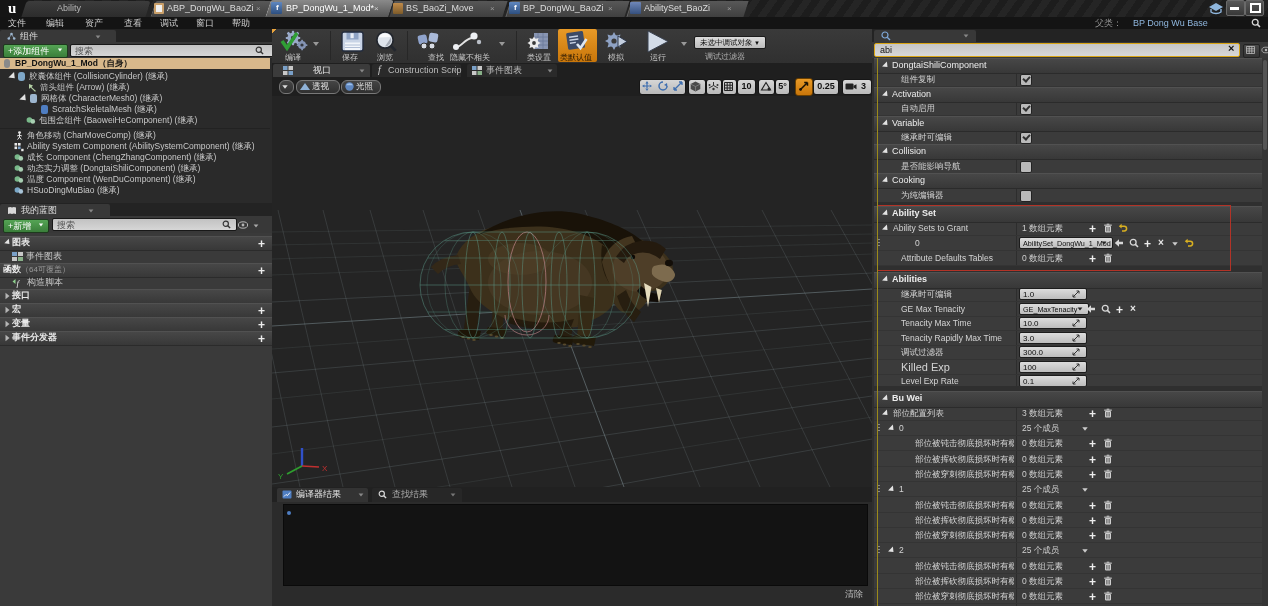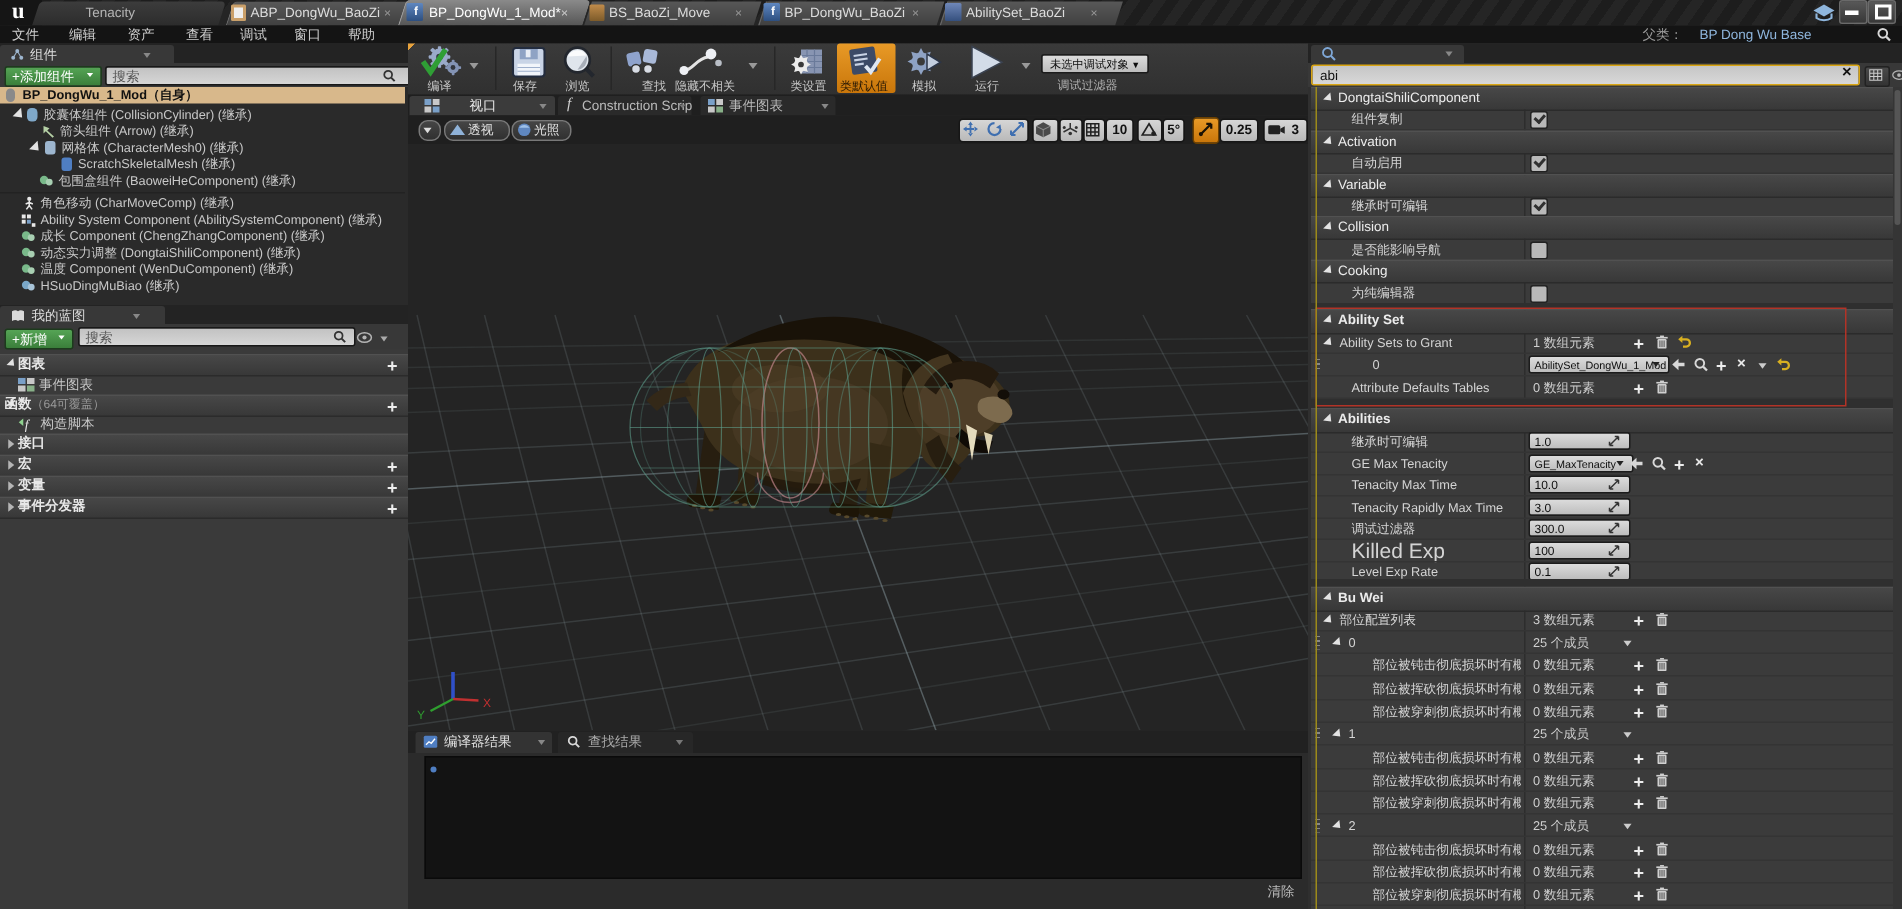--- a/index.html
+++ b/index.html
@@ -44,21 +44,21 @@
           <path d="M6.4 6.4L9 9" stroke="#333" stroke-width="1.5"></path>
         </symbol>
 </defs>
     </svg>
 
 <div class="ab" style="left:0;top:0;width:1268px;height:17px;background:repeating-linear-gradient(125deg,#252525 0 7px,#1d1d1d 7px 14px)"></div>
 <div class="ab" style="left:0;top:0;width:28px;height:17px;background:#151515"></div>
 <div class="tx b" style="left:8px;top:0px;font-size:15px;color:#fff;font-family:'Liberation Serif',serif;line-height:17px">u</div>
 
 <div class="ab" style="left:24px;top:1px;width:124px;height:16px;background:linear-gradient(#3c3c3c,#2c2c2c);transform:skewX(-18deg);border-radius:3px 3px 0 0"></div>
-<div class="tx" style="left:57px;top:3px;color:#b5b5b5">Tenacity</div>
+<div class="tx" style="left:57px;top:3px;color:#b5b5b5">Ability</div>
 
 <div class="ab" style="left:153px;top:1px;width:117px;height:16px;background:linear-gradient(#585858,#404040);transform:skewX(-18deg);border-radius:3px 3px 0 0;border-left:1px solid #666"></div>
 <div class="ab" style="left:154px;top:3px;width:10px;height:11px;background:#caa06a;border-radius:1px"></div>
 <div class="ab" style="left:156px;top:5px;width:6px;height:7px;background:#efefef"></div>
 <div class="tx" style="left:167px;top:3px;color:#ddd">ABP_DongWu_BaoZi</div>
 <div class="tx" style="left:256px;top:3px;color:#999;font-size:8px">×</div>
 
 <div class="ab" style="left:268px;top:0px;width:122px;height:17px;background:linear-gradient(#8a8a8a,#565656);transform:skewX(-18deg);border-radius:3px 3px 0 0;border-left:1px solid #9a9a9a"></div>
 <div class="ab" style="left:271px;top:2px;width:11px;height:12px;background:linear-gradient(#5f87c0,#2d4f80);border-radius:1px"></div>
 <div class="tx b" style="left:276px;top:2px;color:#fff;font-size:8px">f</div>
@@ -664,21 +664,21 @@
 <svg class="ab" style="left:1072px;top:333.5px" width="8" height="8" viewBox="0 0 8 8">
       <path d="M1 7L7 1M7 1H4.5M7 1v2.5M1 7h2.5M1 7V4.5" stroke="#333" stroke-width="1" fill="none"></path>
     </svg>
 <div class="ab" style="left:874px;top:344.5px;width:394px;height:1px;background:#343434"></div>
 <div class="tx" style="left:901px;top:347.0px;color:#d4d4d4;font-size:8.5px">调试过滤器</div>
 <div class="fld" style="left:1019px;top:346.0px;width:60px;height:10px">300.0</div>
 <svg class="ab" style="left:1072px;top:348.0px" width="8" height="8" viewBox="0 0 8 8">
       <path d="M1 7L7 1M7 1H4.5M7 1v2.5M1 7h2.5M1 7V4.5" stroke="#333" stroke-width="1" fill="none"></path>
     </svg>
 <div class="ab" style="left:874px;top:359.0px;width:394px;height:1px;background:#343434"></div>
-<div class="tx" style="left:901px;top:361.5px;color:#d4d4d4;font-size:14px">Killed Exp</div>
+<div class="tx" style="left:901px;top:361.5px;color:#d4d4d4;font-size:11px">Killed Exp</div>
 <div class="fld" style="left:1019px;top:360.5px;width:60px;height:10px">100</div>
 <svg class="ab" style="left:1072px;top:362.5px" width="8" height="8" viewBox="0 0 8 8">
       <path d="M1 7L7 1M7 1H4.5M7 1v2.5M1 7h2.5M1 7V4.5" stroke="#333" stroke-width="1" fill="none"></path>
     </svg>
 <div class="ab" style="left:874px;top:373.5px;width:394px;height:1px;background:#343434"></div>
 <div class="tx" style="left:901px;top:376.0px;color:#d4d4d4;font-size:8.5px">Level Exp Rate</div>
 <div class="fld" style="left:1019px;top:375.0px;width:60px;height:10px">0.1</div>
 <svg class="ab" style="left:1072px;top:377.0px" width="8" height="8" viewBox="0 0 8 8">
       <path d="M1 7L7 1M7 1H4.5M7 1v2.5M1 7h2.5M1 7V4.5" stroke="#333" stroke-width="1" fill="none"></path>
     </svg>

